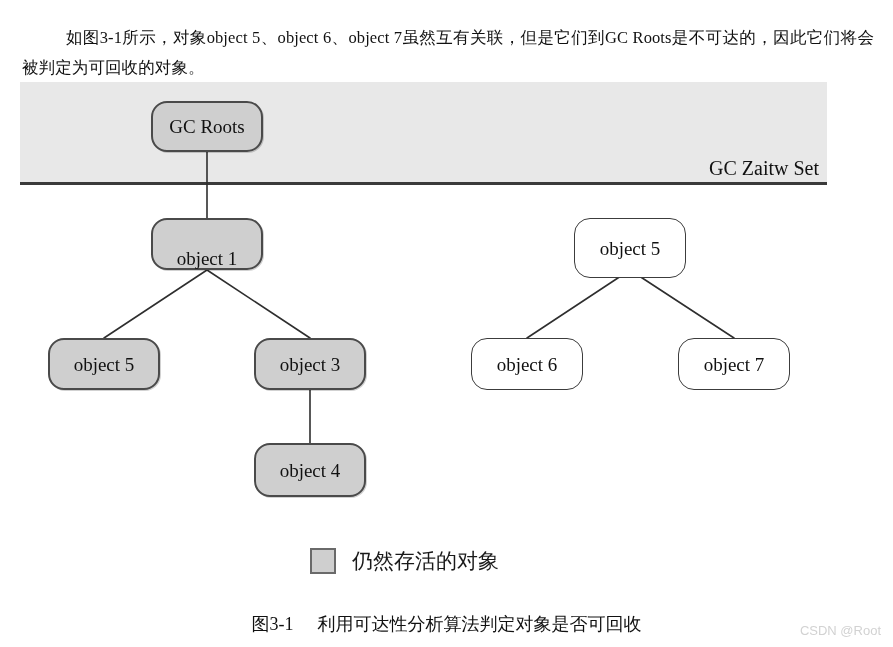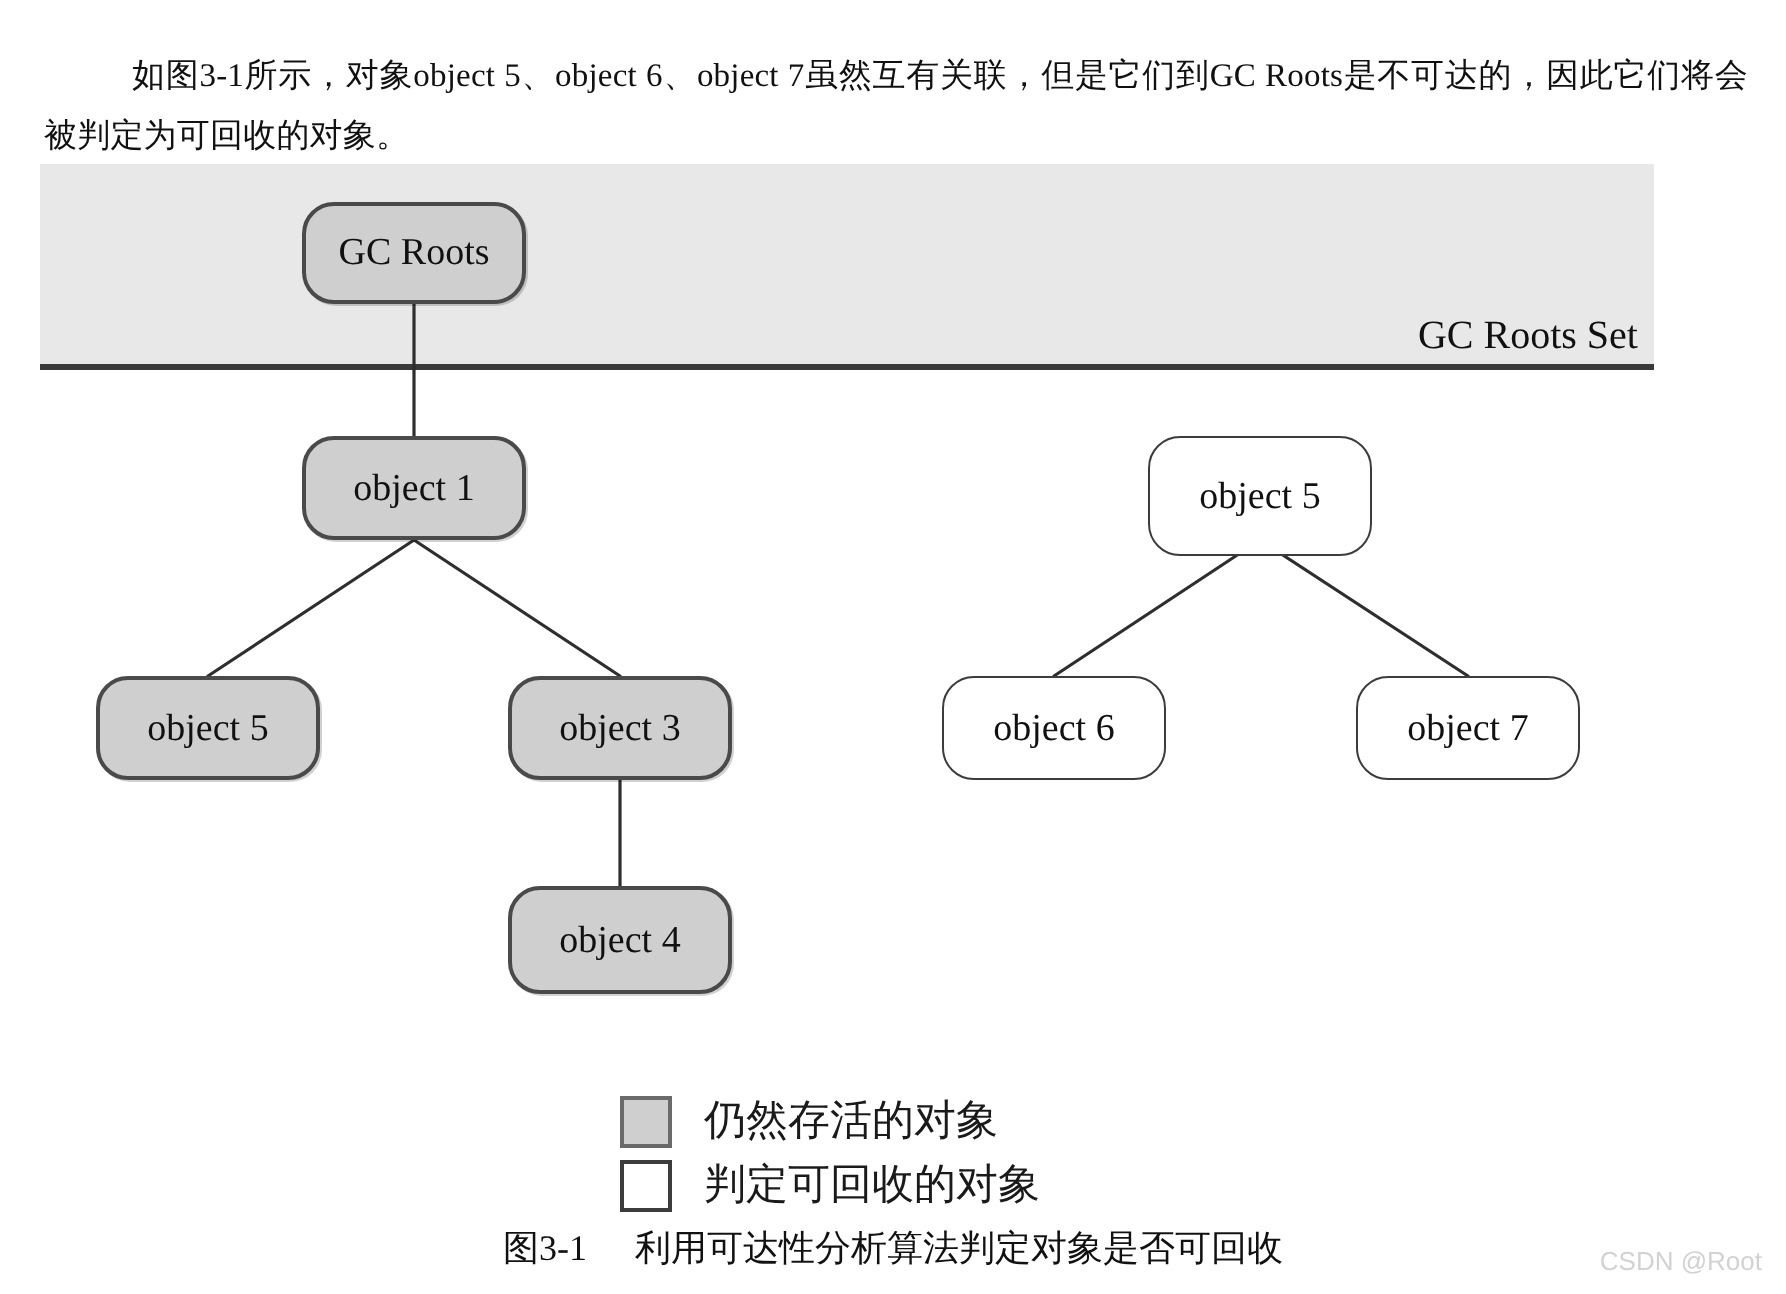--- a/index.html
+++ b/index.html
@@ -87,21 +87,21 @@
     background: #cfcfcf;
     border: 2px solid #4a4a4a;
     box-shadow: 1px 1px 0 rgba(0,0,0,0.18);
   }
   .node.collectible {
     background: #ffffff;
     border: 1.3px solid #3c3c3c;
   }
 
   #node-gc-roots   { left: 151px; top: 23px;  width: 112px; height: 51px; }
-  #node-object-1   { left: 151px; top: 140px; width: 112px; height: 52px; }
+  #node-object-1   { left: 151px; top: 140px; width: 112px; height: 52px; align-items: flex-end; }
   #node-object-2   { left: 48px;  top: 260px; width: 112px; height: 52px; }
   #node-object-3   { left: 254px; top: 260px; width: 112px; height: 52px; }
   #node-object-4   { left: 254px; top: 365px; width: 112px; height: 54px; }
   #node-object-5   { left: 574px; top: 140px; width: 112px; height: 60px; }
   #node-object-6   { left: 471px; top: 260px; width: 112px; height: 52px; }
   #node-object-7   { left: 678px; top: 260px; width: 112px; height: 52px; }
 
   
   #legend {
     position: absolute;
@@ -165,21 +165,21 @@
   }
 </style>
 </head>
 <body>
 
 <p id="intro-paragraph">如图3-1所示，对象object 5、object 6、object 7虽然互有关联，但是它们到GC Roots是不可达的，因此它们将会被判定为可回收的对象。</p>
 
 <div id="figure-region">
 
   <div id="gc-root-set-band">
-    <span id="gc-root-set-label">GC Roots Set</span>
+    <span id="gc-root-set-label">GC Zaitw Set</span>
   </div>
 
   <svg id="edges-layer" width="893" height="530" viewBox="0 0 893 530">
     <g stroke="#2e2e2e" stroke-width="1.6" fill="none" stroke-linecap="round">
 
       <line x1="207" y1="74" x2="207" y2="140"></line>
 
       <line x1="207" y1="192" x2="104" y2="260"></line>
 
       <line x1="207" y1="192" x2="310" y2="260"></line>
@@ -222,24 +222,20 @@
 
   <div class="node collectible" id="node-object-7">
     <span>object 7</span>
   </div>
 
   <div id="legend">
     <div class="legend-row">
       <span class="legend-swatch alive"></span>
       <span class="legend-text">仍然存活的对象</span>
     </div>
-    <div class="legend-row">
-      <span class="legend-swatch collectible"></span>
-      <span class="legend-text">判定可回收的对象</span>
-    </div>
   </div>
 
 </div>
 
 <div id="figure-caption">
   <span id="caption-number">图3-1</span><span>利用可达性分析算法判定对象是否可回收</span>
 </div>
 
 <div id="watermark">CSDN @Root</div>
 

